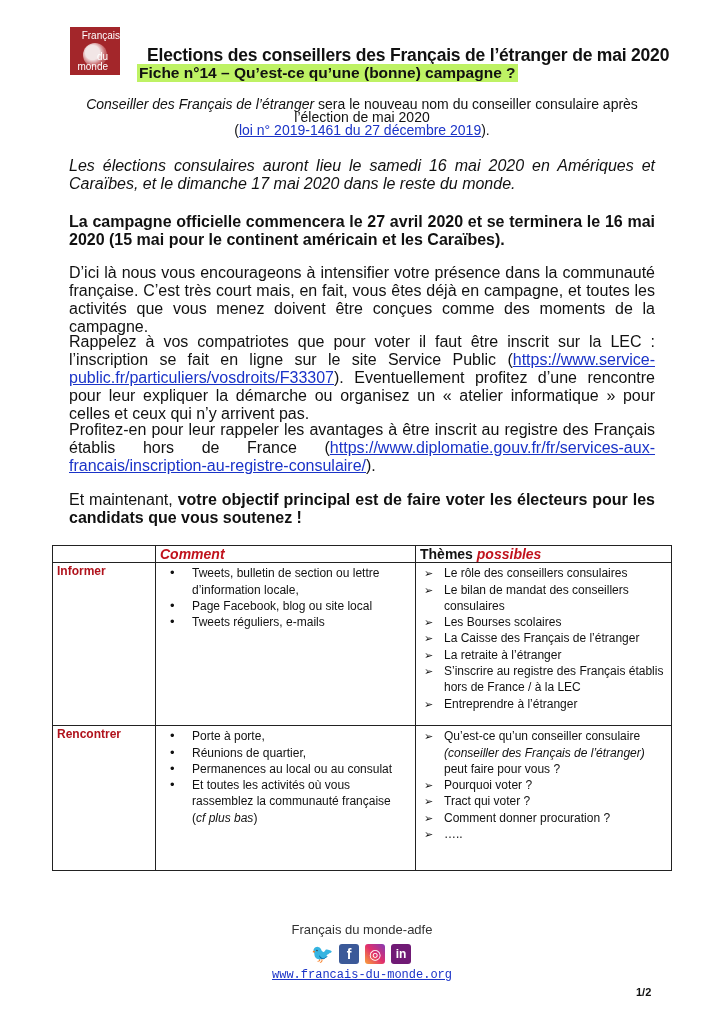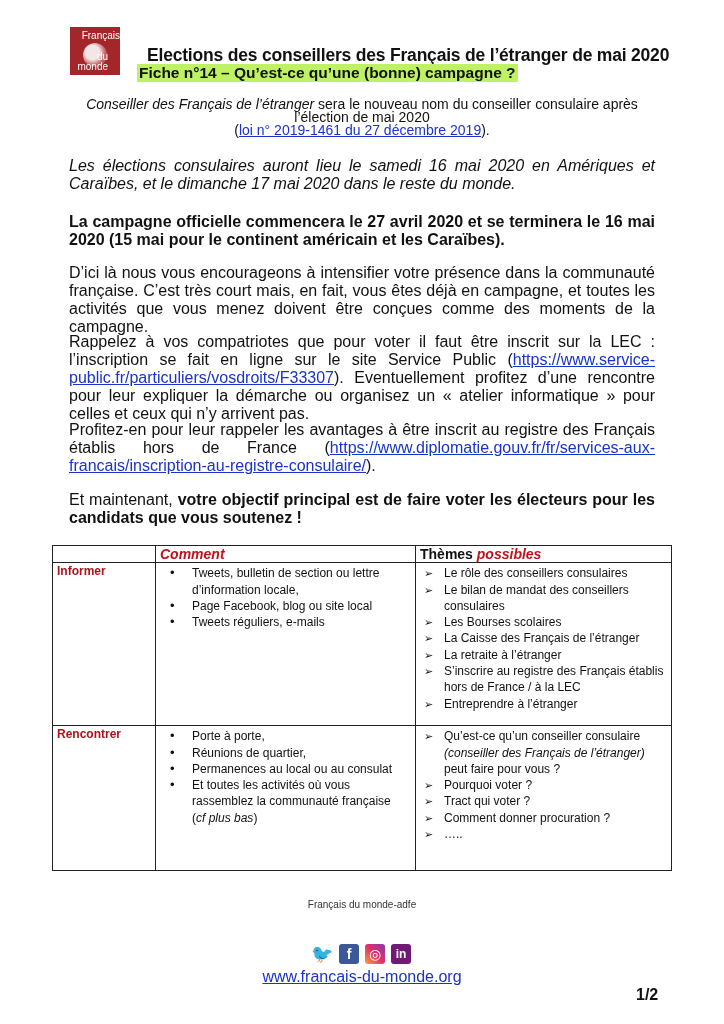--- a/index.html
+++ b/index.html
@@ -44,30 +44,30 @@
   .rowlabel { color: #b0121c; font-weight: bold; font-size: 12px; padding-top: 2px; }
   ul { margin: 2px 0 0 0; padding: 0; list-style: none; }
   ul.bul li { position: relative; padding-left: 32px; }
   ul.bul li::before { content: "•"; position: absolute; left: 10px; top: 0; font-size: 13px; }
   ul.arr li { position: relative; padding-left: 24px; }
   ul.arr li::before { content: "➢"; position: absolute; left: 4px; top: 0; font-size: 11px; }
   .r1 td { height: 162px; }
   .r2 td { height: 144px; }
 
   
-  .footer-org { left: 0; width: 724px; text-align: center; top: 899px; font-size: 10px; color: #333; }
+  .footer-org { left: 0; width: 724px; text-align: center; top: 922px; font-size: 13px; color: #333; }
   .social { left: 313px; top: 944px; height: 22px; display: flex; gap: 6px; }
   .soc { width: 20px; height: 20px; border-radius: 3px; color: #fff; font-weight: bold;
          font-size: 14px; display: flex; align-items: center; justify-content: center; }
   .tw { background: transparent; color: #1da1f2; font-size: 18px; }
   .fb { background: #3b5998; }
   .ig { background: linear-gradient(45deg, #f9a23a, #e1306c, #833ab4); }
   .li { background: #701a75; font-size: 12px; }
-  .footer-url { left: 0; width: 724px; text-align: center; top: 968px; font-size: 16px; }
-  .pagenum { left: 636px; top: 986px; font-size: 16px; font-weight: bold; }
+  .footer-url { left: 0; width: 724px; text-align: center; top: 968px; font-size: 12px; font-family: Liberation Mono, monospace; }
+  .pagenum { left: 636px; top: 986px; font-size: 11px; font-weight: bold; }
 </style>
 </head>
 <body>
 
 <div class="abs logo">
   <span class="top">Français</span>
   <span class="globe"></span>
   <span class="bot">du monde</span>
 </div>
 <div class="abs title">Elections des conseillers des Français de l’étranger de mai 2020</div>

